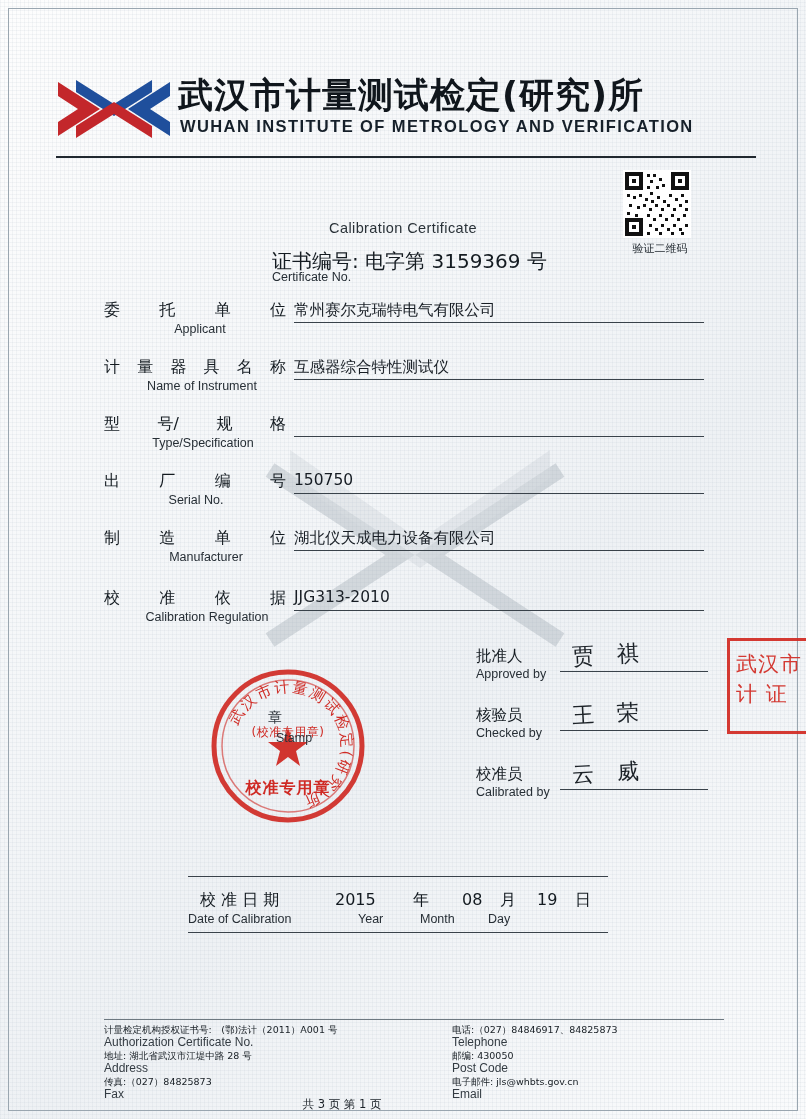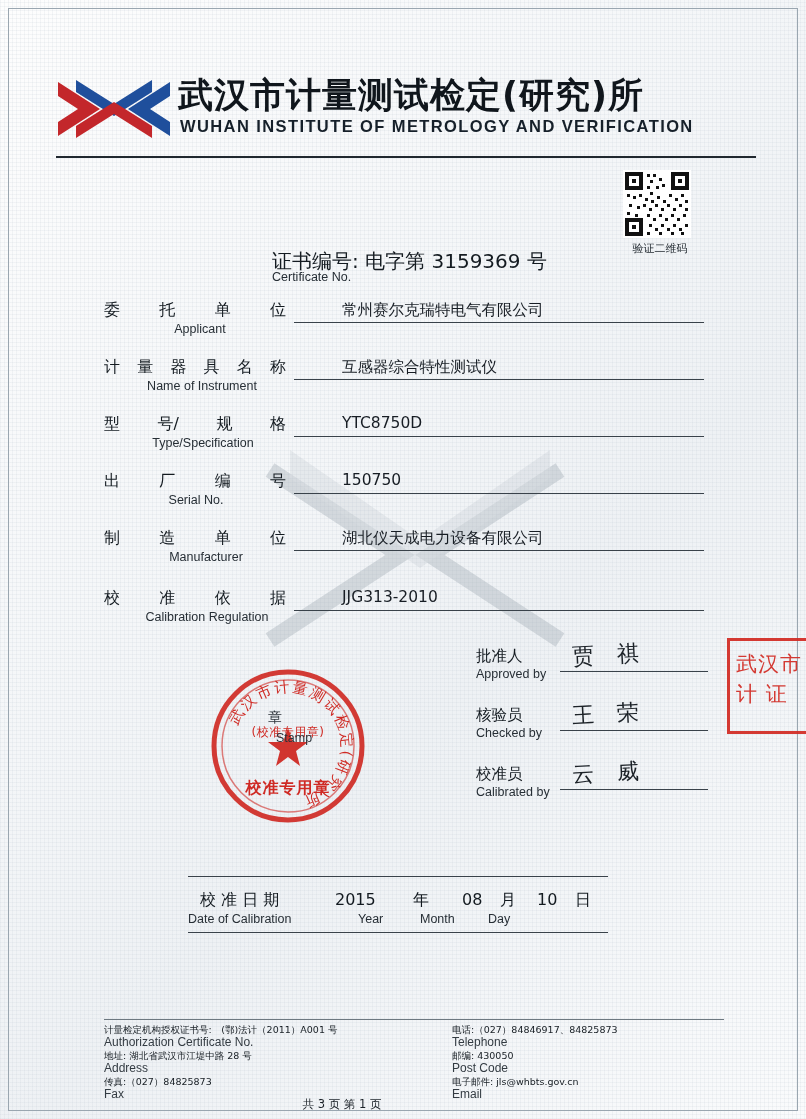--- a/index.html
+++ b/index.html
@@ -175,21 +175,20 @@
   }
   .field .value {
     position: absolute;
     left: 190px;
     top: 0px;
     width: 410px;
     font-family: "DejaVu Sans", "Liberation Sans", sans-serif;
     font-size: 15.5px;
     color: #171d24;
     white-space: nowrap;
-    margin-left: 48px;
   }
   .field .rule {
     position: absolute;
     left: 190px;
     top: 22px;
     width: 410px;
     border-top: 1px solid #39424a;
   }
 
   
@@ -408,20 +407,21 @@
         <path d="M114 4 L72 31 L114 58 L114 44 L94 31 L114 18 Z" fill="#1f4f9c"></path>
         <path d="M20 2 L58 26 L96 2 L96 14 L58 38 L20 14 Z" fill="#1f4f9c"></path>
         <path d="M20 60 L58 36 L96 60 L96 48 L58 24 L20 48 Z" fill="#c3272b"></path>
       </svg>
     </div>
     <div class="inst-cn">武汉市计量测试检定(研究)所</div>
     <div class="inst-en">WUHAN INSTITUTE OF METROLOGY AND VERIFICATION</div>
   </div>
   <div class="header-rule"></div>
 
+  <div class="title-en">Calibration Certificate</div>
 
   <div class="qr-box">
     <svg viewBox="0 0 68 68" width="68" height="68" xmlns="http://www.w3.org/2000/svg">
       <rect width="68" height="68" fill="#ffffff"></rect>
       <g fill="#111111">
         <rect x="2" y="2" width="18" height="18"></rect>
         <rect x="48" y="2" width="18" height="18"></rect>
         <rect x="2" y="48" width="18" height="18"></rect>
       </g>
       <g fill="#ffffff">
@@ -517,21 +517,20 @@
   </div>
 
   <div class="field" style="top:414px;">
     <div class="label-cn">
       <span>型</span>
       <span>号/</span>
       <span>规</span>
       <span>格</span>
     </div>
     <div class="label-en en-type">Type/Specification</div>
-    <div class="value">YTC8750D</div>
     <div class="rule"></div>
   </div>
 
   <div class="field" style="top:471px;">
     <div class="label-cn">
       <span>出</span>
       <span>厂</span>
       <span>编</span>
       <span>号</span>
     </div>
@@ -607,21 +606,21 @@
 
   <div class="stamp-square">武汉市计 证</div>
 
   <div class="date-rule-top"></div>
   <div class="date-row-cn">
     <span class="dcell" style="left:0px;">校 准 日 期</span>
     <span class="dcell" style="left:135px;">2015</span>
     <span class="dcell" style="left:213px;">年</span>
     <span class="dcell" style="left:262px;">08</span>
     <span class="dcell" style="left:300px;">月</span>
-    <span class="dcell" style="left:337px;">10</span>
+    <span class="dcell" style="left:337px;">19</span>
     <span class="dcell" style="left:375px;">日</span>
   </div>
   <div class="date-row-en">
     <span class="dcell" style="left:0px;">Date of Calibration</span>
     <span class="dcell" style="left:170px;">Year</span>
     <span class="dcell" style="left:232px;">Month</span>
     <span class="dcell" style="left:300px;">Day</span>
   </div>
   <div class="date-rule-bottom"></div>
 

